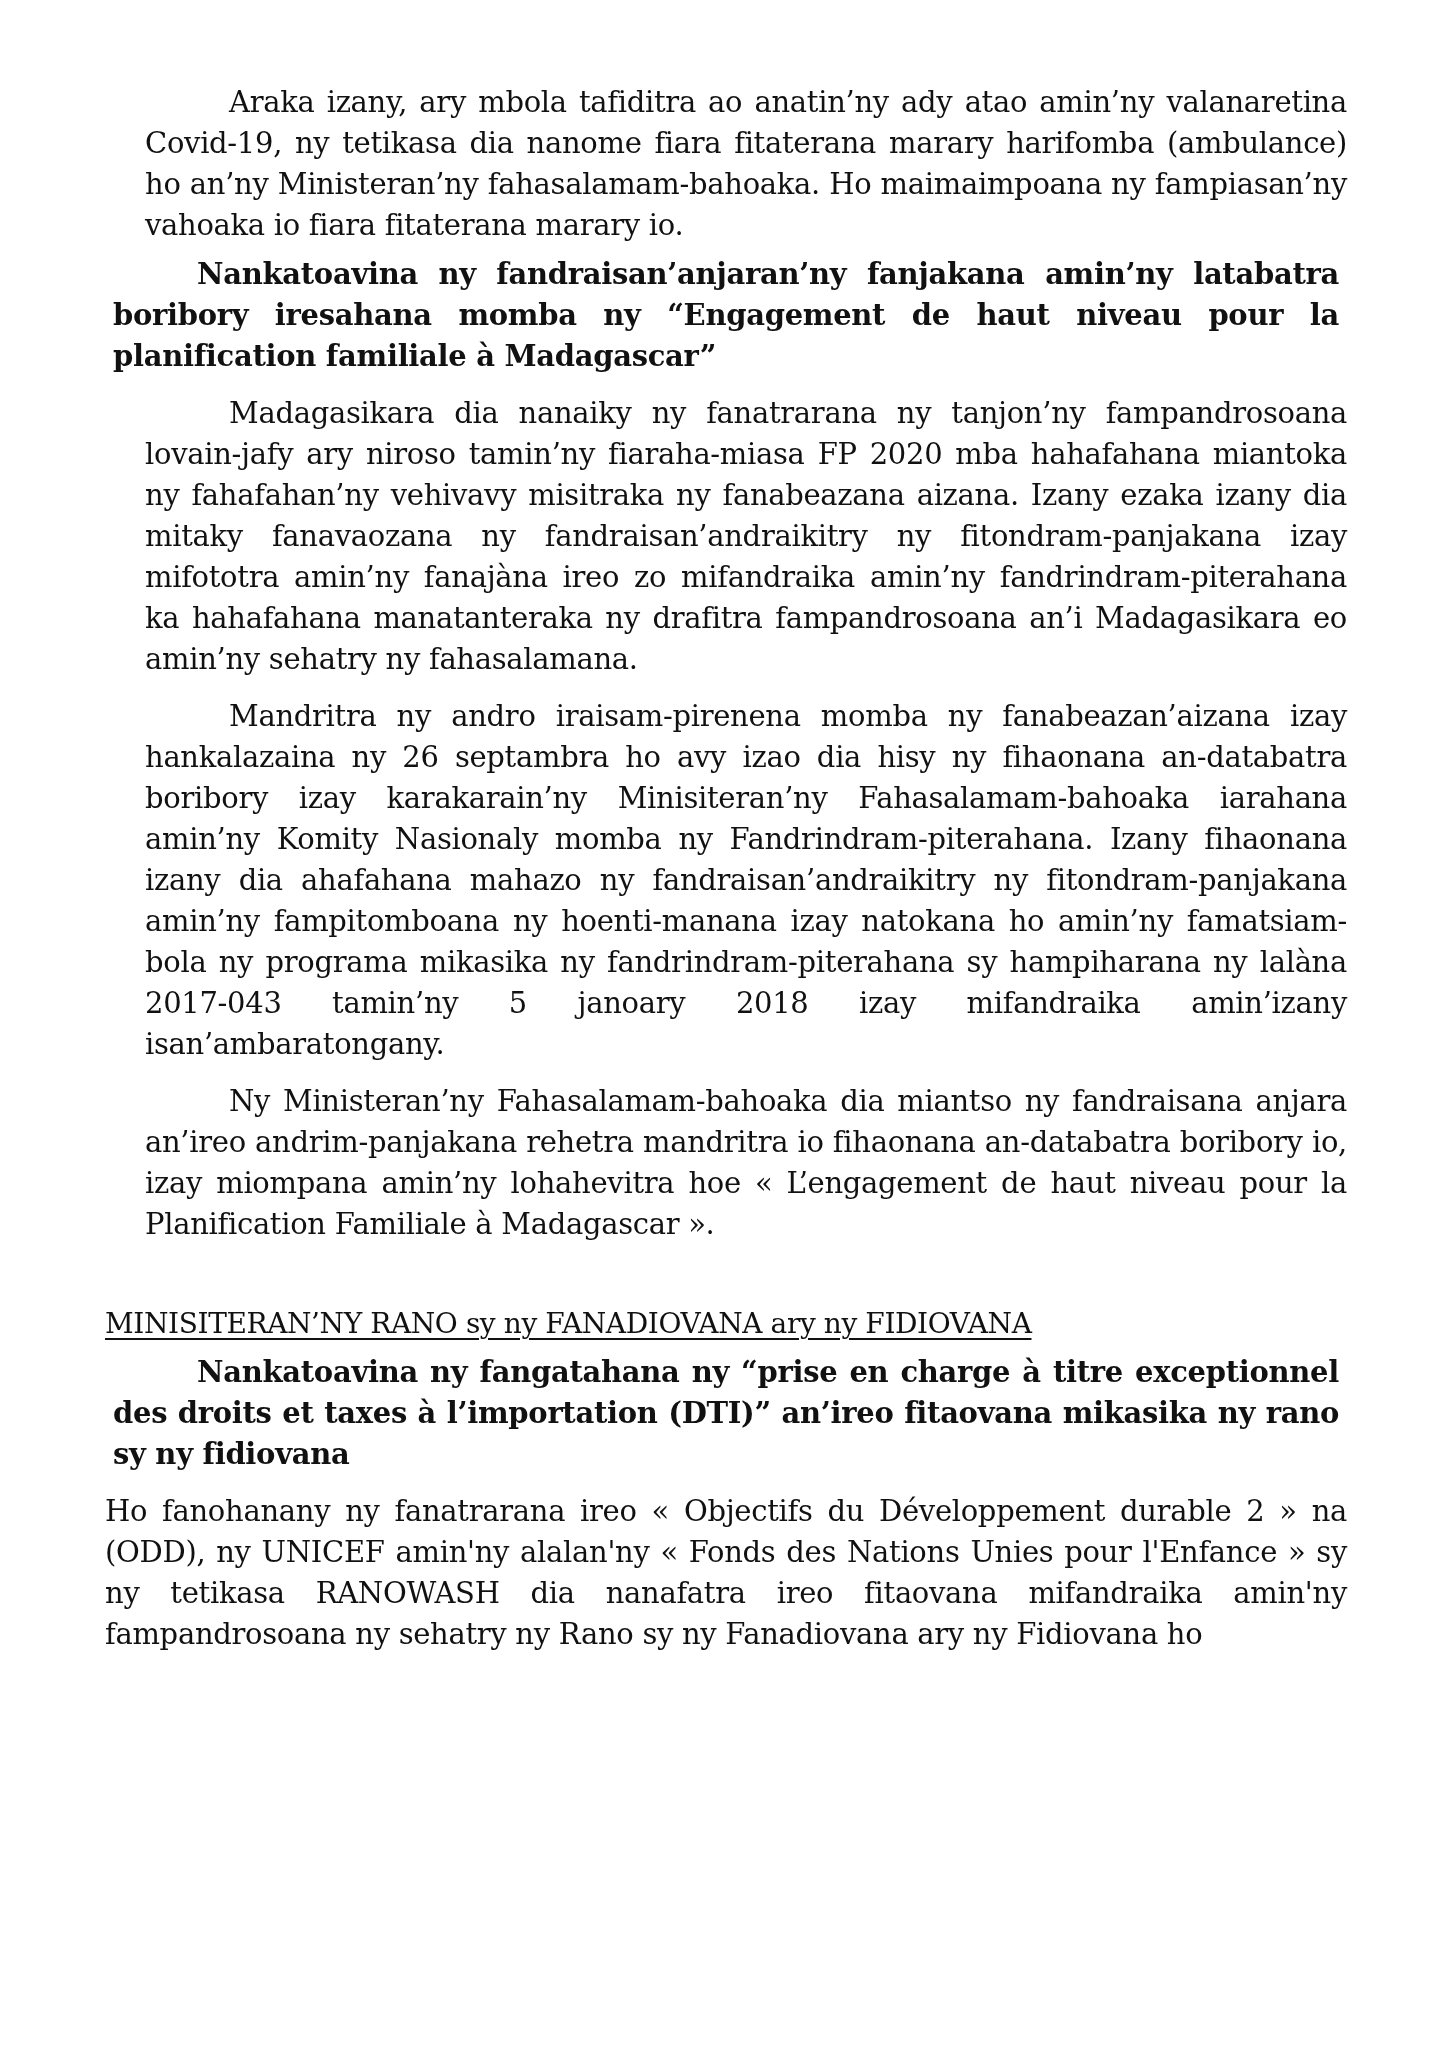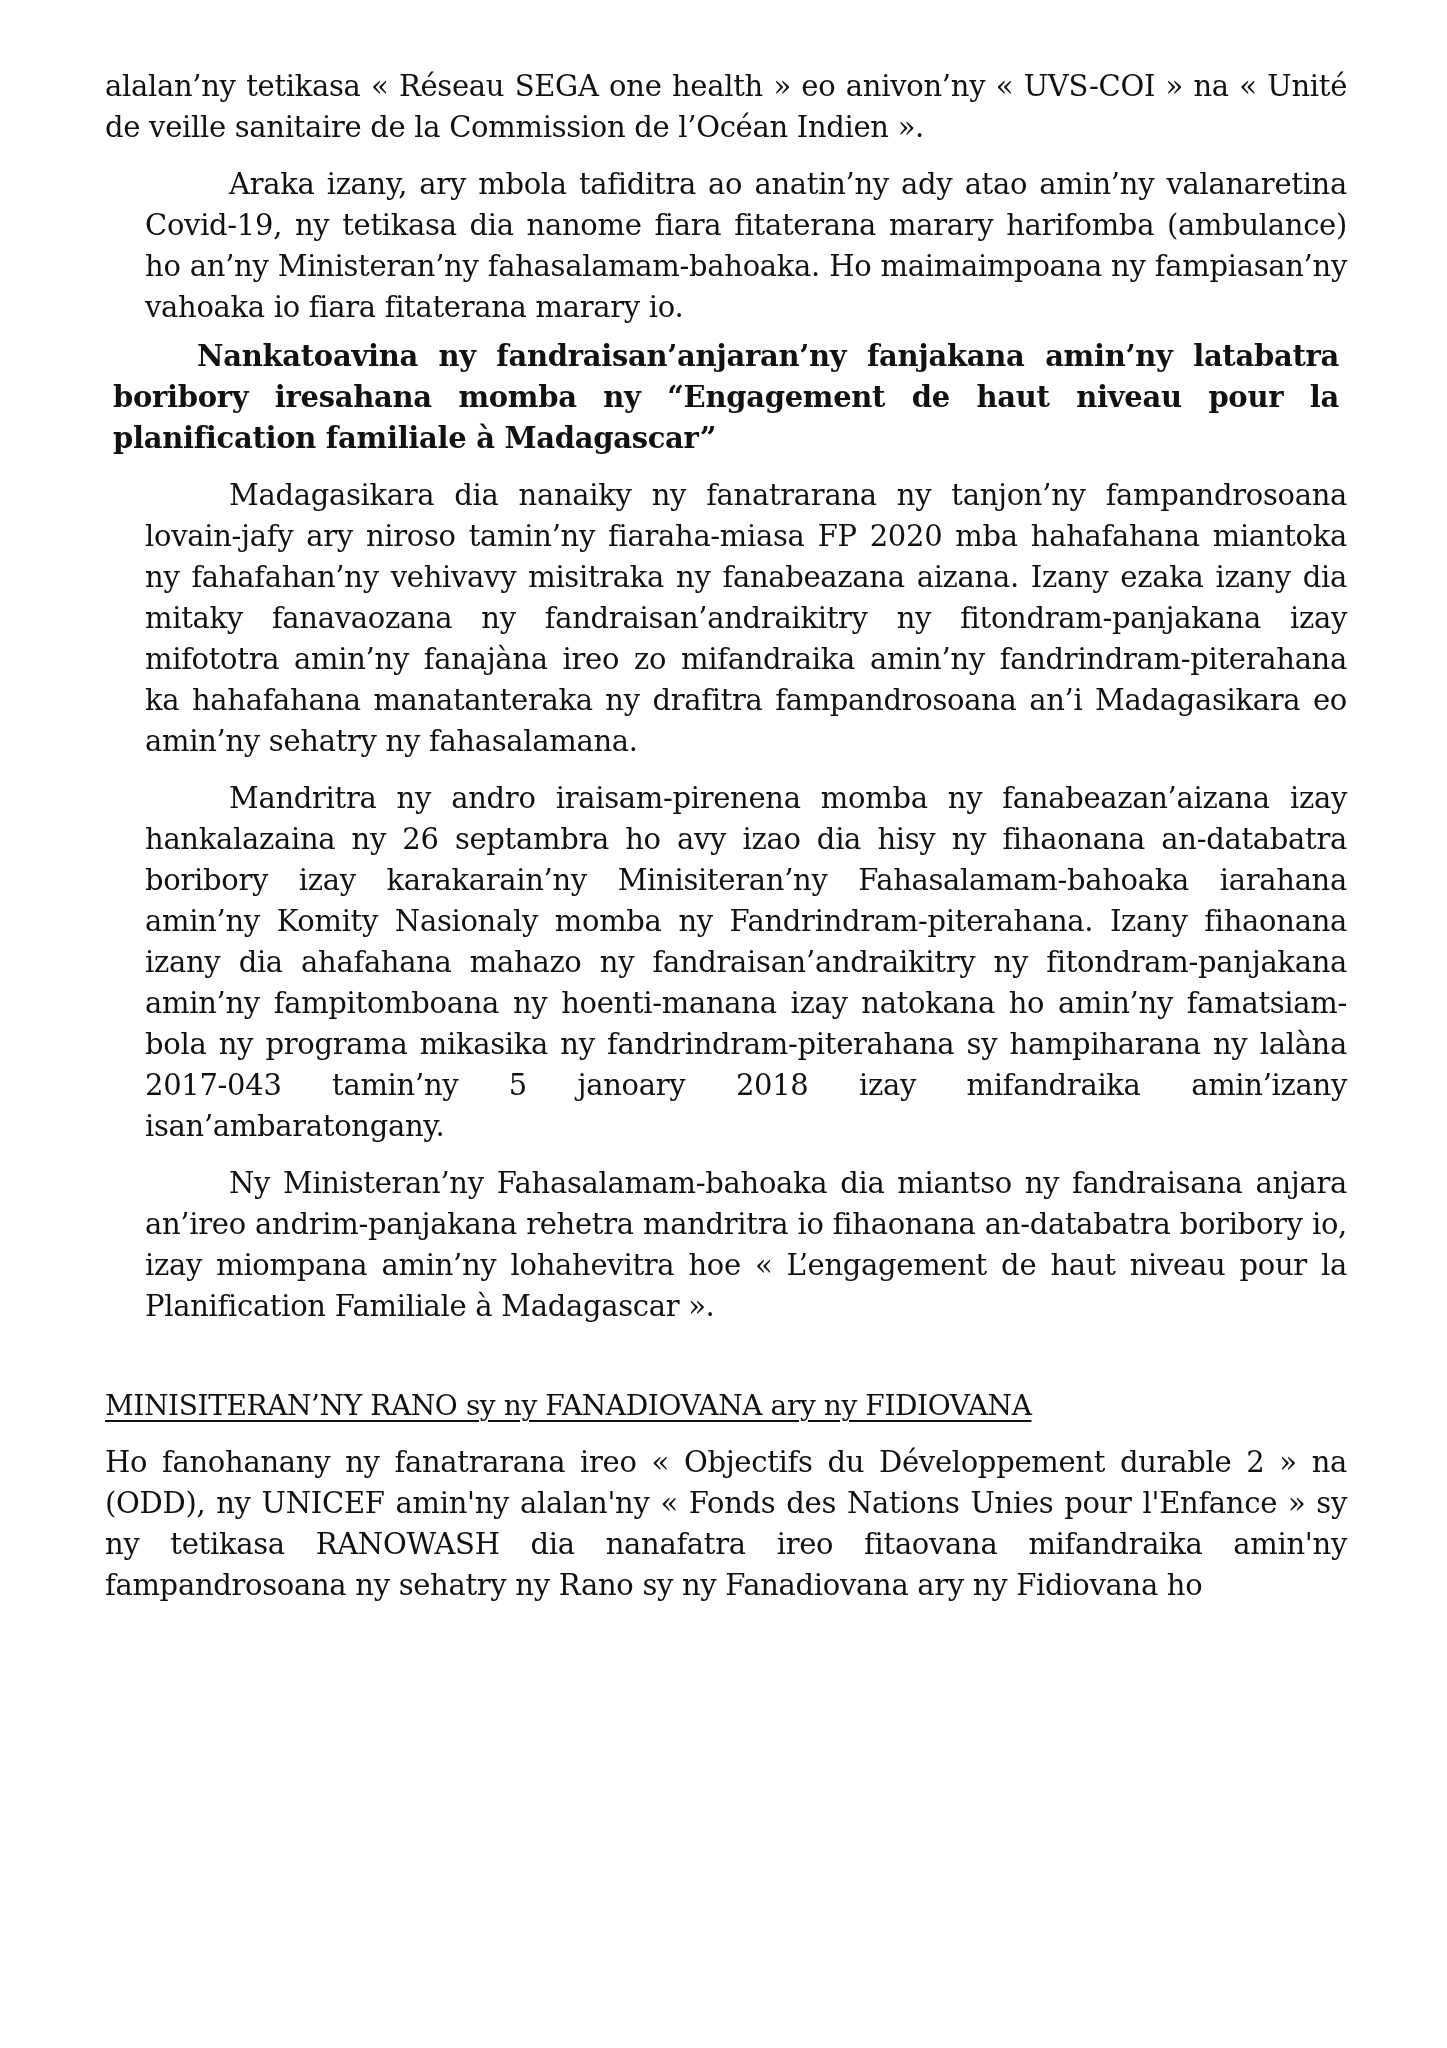--- a/index.html
+++ b/index.html
@@ -49,31 +49,31 @@
       margin: 0;
       letter-spacing: -0.4px;
     }
     .it { }
   </style>
 </head>
 <body>
 
 <div class="page">
 
-  <p class="p">alalan’ny tetikasa « Réseau SEGA one health » eo anivon’ny « UVS-COI » na « Unité de veille sanitaire de la Commission de l’Océan Indien ».</p>
 
   <p class="p indent gap-m">Araka izany, ary mbola tafiditra ao anatin’ny ady atao amin’ny valanaretina Covid-19, ny tetikasa dia nanome fiara fitaterana marary harifomba (ambulance) ho an’ny Ministeran’ny fahasalamam-bahoaka. Ho maimaimpoana ny fampiasan’ny vahoaka io fiara fitaterana marary io.</p>
 
   <p class="bold indent gap-m">Nankatoavina ny fandraisan’anjaran’ny fanjakana amin’ny latabatra boribory iresahana momba ny “Engagement de haut niveau pour la planification familiale à Madagascar”</p>
 
 
   <p class="p indent gap-m">Madagasikara dia nanaiky ny fanatrarana ny tanjon’ny fampandrosoana lovain-jafy ary niroso tamin’ny fiaraha-miasa FP 2020 mba hahafahana miantoka ny fahafahan’ny vehivavy misitraka ny fanabeazana aizana. Izany ezaka izany dia mitaky fanavaozana ny fandraisan’andraikitry ny fitondram-panjakana izay mifototra amin’ny fanajàna ireo zo mifandraika amin’ny fandrindram-piterahana ka hahafahana manatanteraka ny drafitra fampandrosoana an’i Madagasikara eo amin’ny sehatry ny fahasalamana.</p>
 
   <p class="p indent gap-m">Mandritra ny andro iraisam-pirenena momba ny fanabeazan’aizana izay hankalazaina ny 26 septambra ho avy izao dia hisy ny fihaonana an-databatra boribory izay karakarain’ny Minisiteran’ny Fahasalamam-bahoaka iarahana amin’ny Komity Nasionaly momba ny Fandrindram-piterahana. Izany fihaonana izany dia ahafahana mahazo ny fandraisan’andraikitry ny fitondram-panjakana amin’ny fampitomboana ny hoenti-manana izay natokana ho amin’ny famatsiam-bola ny programa mikasika ny fandrindram-piterahana sy hampiharana ny lalàna 2017-043 tamin’ny 5 janoary 2018 izay mifandraika amin’izany isan’ambaratongany.</p>
 
   <p class="p indent gap-m">Ny Ministeran’ny Fahasalamam-bahoaka dia miantso ny fandraisana anjara an’ireo andrim-panjakana rehetra mandritra io fihaonana an-databatra boribory io, izay miompana amin’ny lohahevitra hoe « L’engagement de haut niveau pour la Planification Familiale à Madagascar ».</p>
 
   <p class="section-title" style="margin-top:58px;">MINISITERAN’NY RANO sy ny FANADIOVANA ary ny FIDIOVANA</p>
 
+  <p class="bold indent gap-m">Nankatoavina ny fangatahana ny “prise en charge à titre exceptionnel des droits et taxes à l’importation (DTI)” an’ireo fitaovana mikasika ny rano sy ny fidiovana</p>
 
   <p class="p gap-m"><span>Ho fanohanany ny fanatrarana ireo « Objectifs du Développement durable 2 » na (ODD), ny UNICEF amin'ny alalan'ny « </span><span class="it">Fonds des Nations Unies pour l'Enfance</span><span> » sy ny tetikasa RANOWASH dia nanafatra ireo fitaovana mifandraika amin'ny fampandrosoana ny sehatry ny Rano sy ny Fanadiovana ary ny Fidiovana ho</span></p>
 
 </div>
 
 </body></html>

